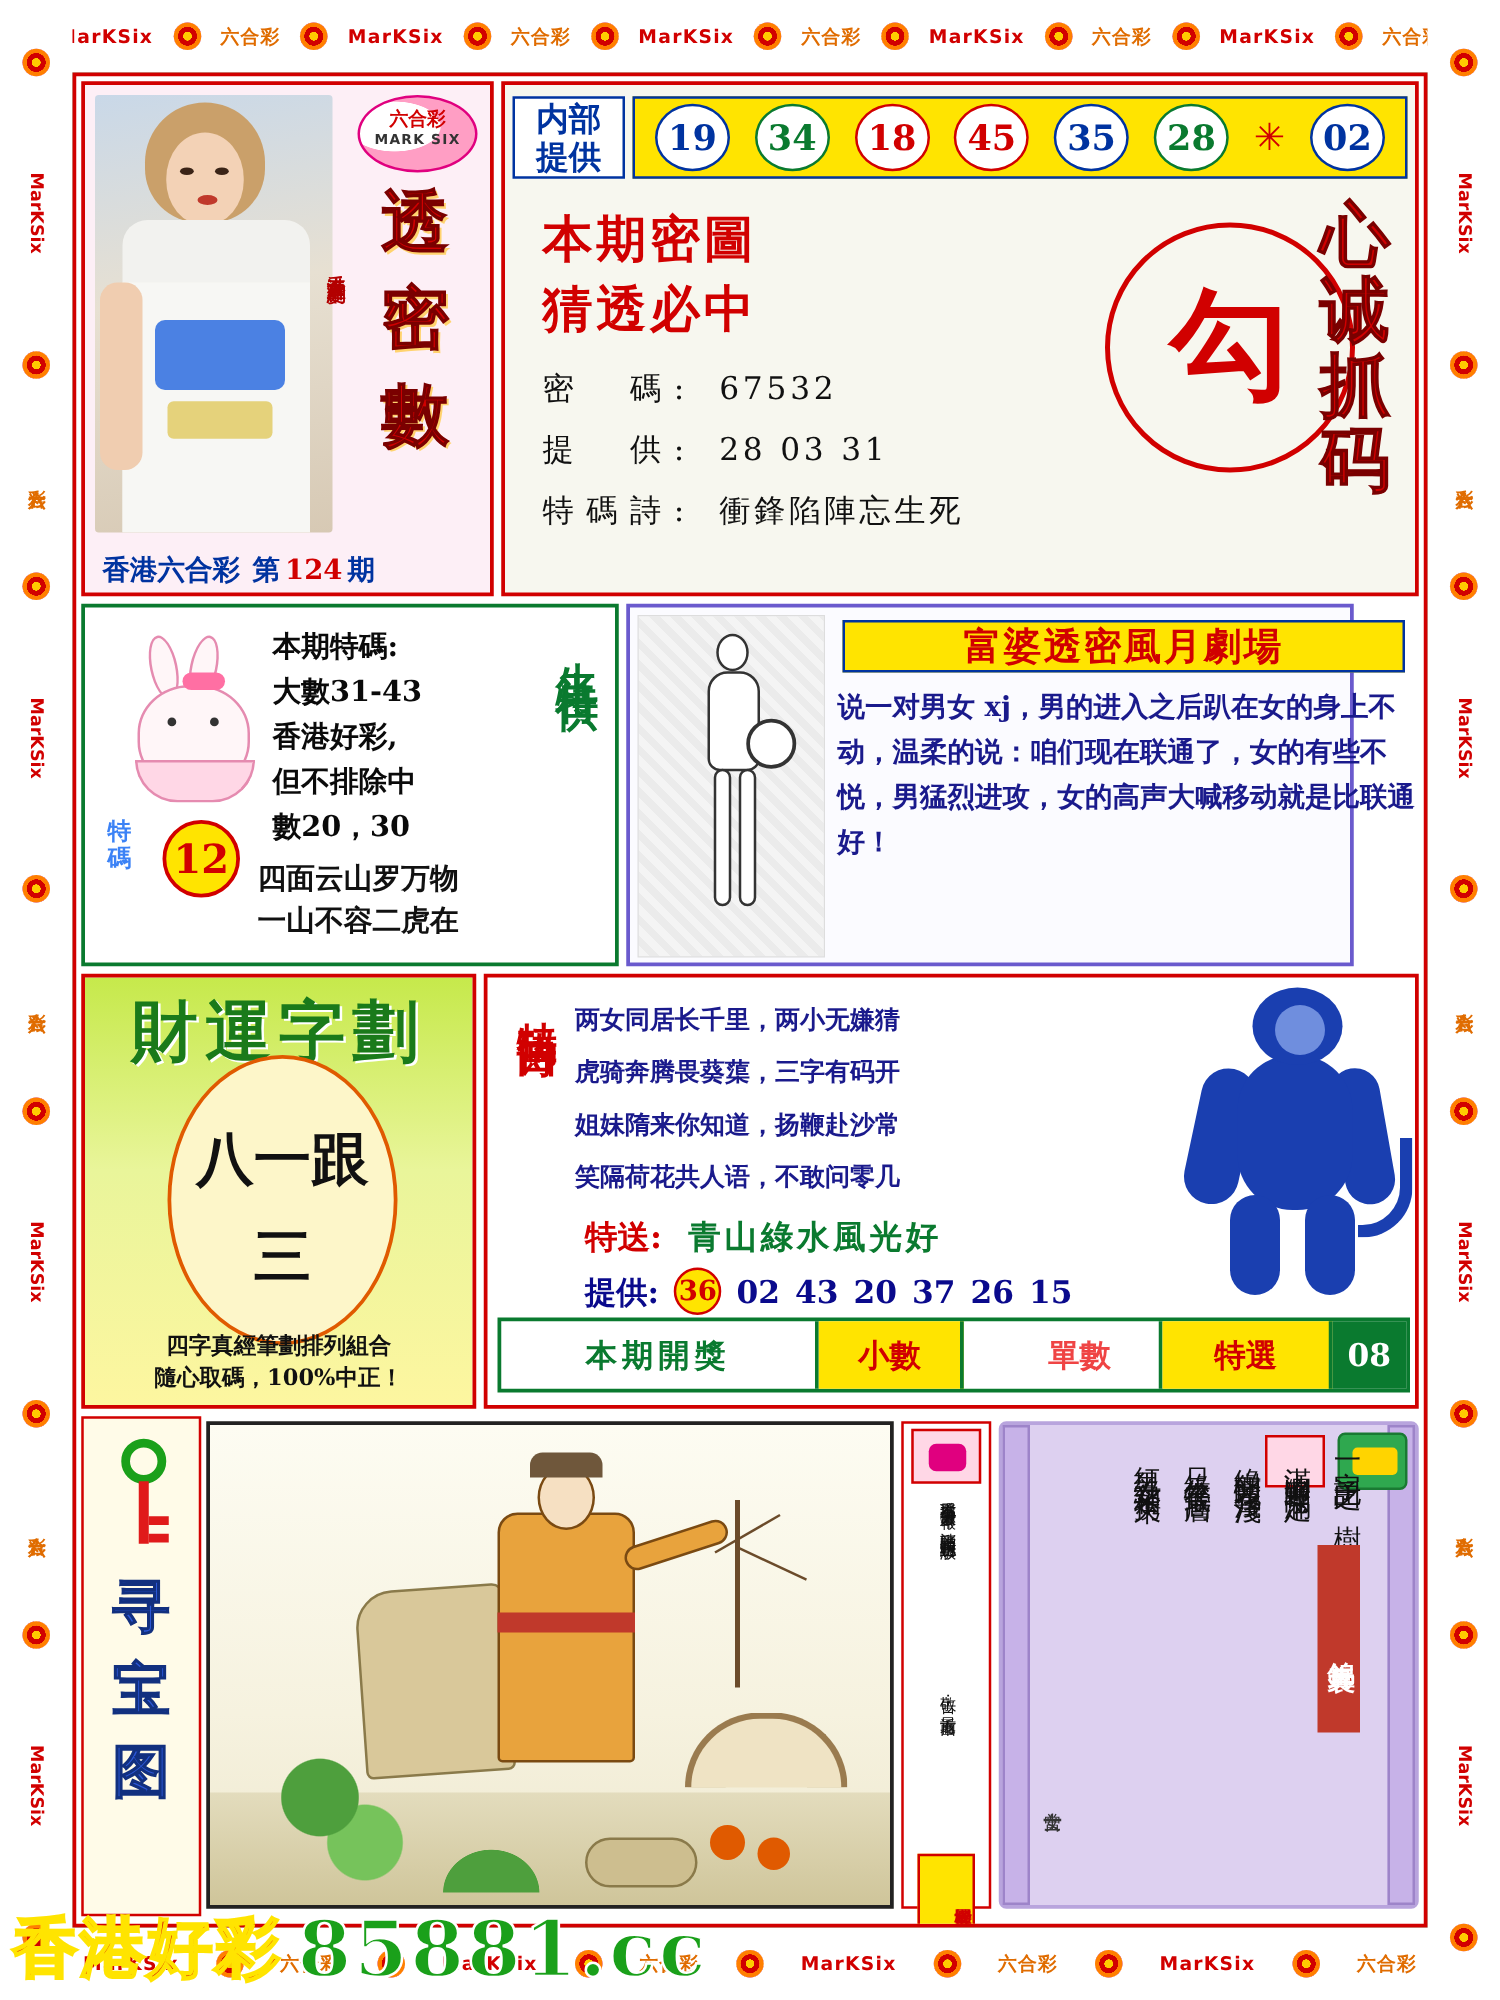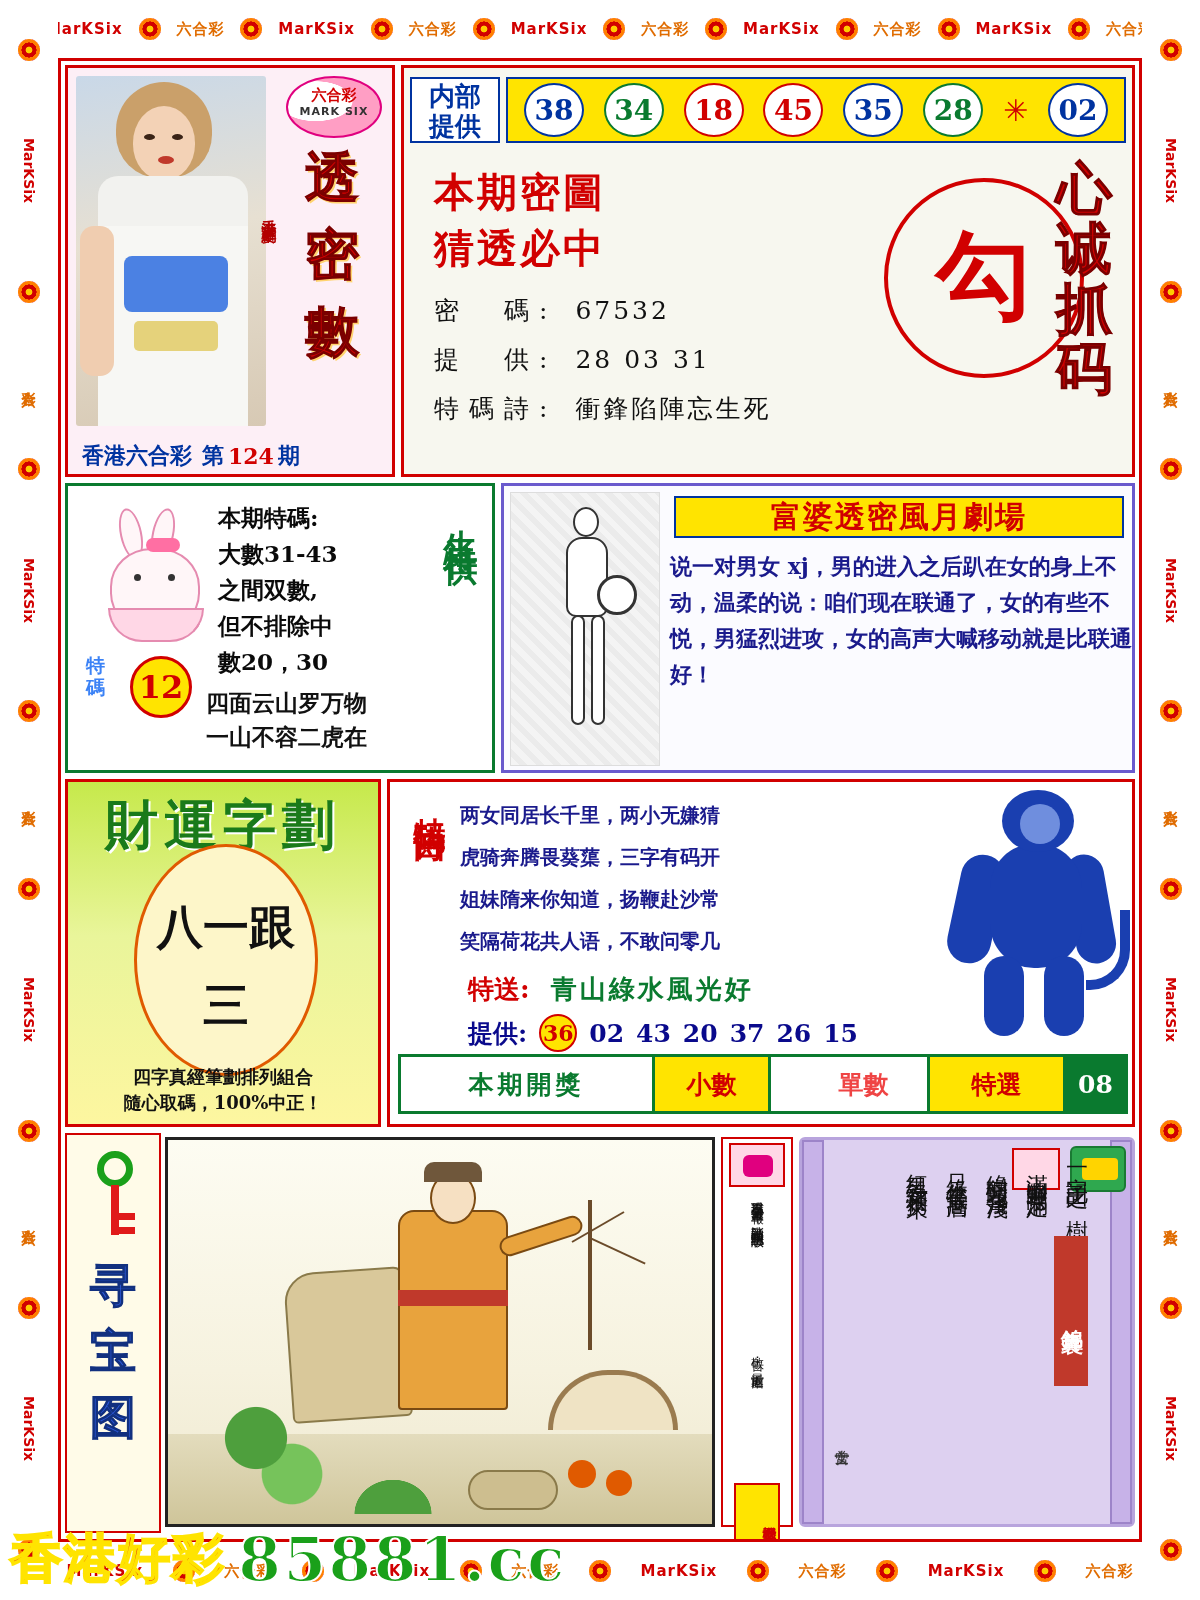--- a/index.html
+++ b/index.html
@@ -195,21 +195,21 @@
     font-family:"DejaVu Serif","Liberation Serif",serif;
   }
   .shengxiao {
     position:absolute; right:8px; top:16px; width:52px;
     writing-mode:vertical-rl; font-size:34px; font-weight:bold; color:#0a7a2f;
     font-family:"DejaVu Serif","Liberation Serif",serif; letter-spacing:8px;
     height:260px;
   }
 
   .b2-right {
-    position:absolute; left:436px; top:0; width:634px; height:290px;
+    position:absolute; left:436px; top:0; width:582px; height:290px;
     border:3px solid #6a5acd; background:#fbfbff;
   }
   .lady {
     position:absolute; left:6px; top:6px; width:150px; height:274px;
     background:repeating-linear-gradient(45deg,#f4f4f4 0 6px,#ebebeb 6px 12px);
     border:1px solid #ddd;
   }
   .lady .head { position:absolute; left:62px; top:14px; width:26px; height:30px; background:#fff; border:2px solid #333; border-radius:50%; }
   .lady .torso { position:absolute; left:55px; top:44px; width:42px; height:80px; background:#fff; border:2px solid #333; border-radius:16px 16px 10px 10px; }
   .lady .leg1,.lady .leg2 { position:absolute; width:14px; height:110px; background:#fff; border:2px solid #333; border-radius:8px; top:122px; }
@@ -530,21 +530,21 @@
       </div>
     </div>
 
     <div class="right-top">
       <div class="ball-row">
         <div class="neibu">
           <div>内部</div>
           <div>提供</div>
         </div>
         <div class="balls">
-          <div class="ball blue">38</div>
+          <div class="ball blue">19</div>
           <div class="ball green">34</div>
           <div class="ball red">18</div>
           <div class="ball red">45</div>
           <div class="ball blue">35</div>
           <div class="ball green">28</div>
           <div class="ball-star">✳</div>
           <div class="ball blue">02</div>
         </div>
       </div>
 
@@ -590,21 +590,21 @@
         <div class="bow"></div>
             <div class="skirt"></div>
         <div class="eye1"></div>
             <div class="eye2"></div>
       </div>
       <div class="temo-label">特碼</div>
       <div class="temo-ball">12</div>
       <div class="b2-poem">
         <div>本期特碼:</div>
         <div>大數31-43</div>
-        <div>之間双數,</div>
+        <div>香港好彩,</div>
         <div>但不排除中</div>
         <div>數20，30</div>
       </div>
       <div class="b2-poem2">
         <div>四面云山罗万物</div>
         <div>一山不容二虎在</div>
       </div>
       <div class="shengxiao">生肖特供</div>
     </div>
 

